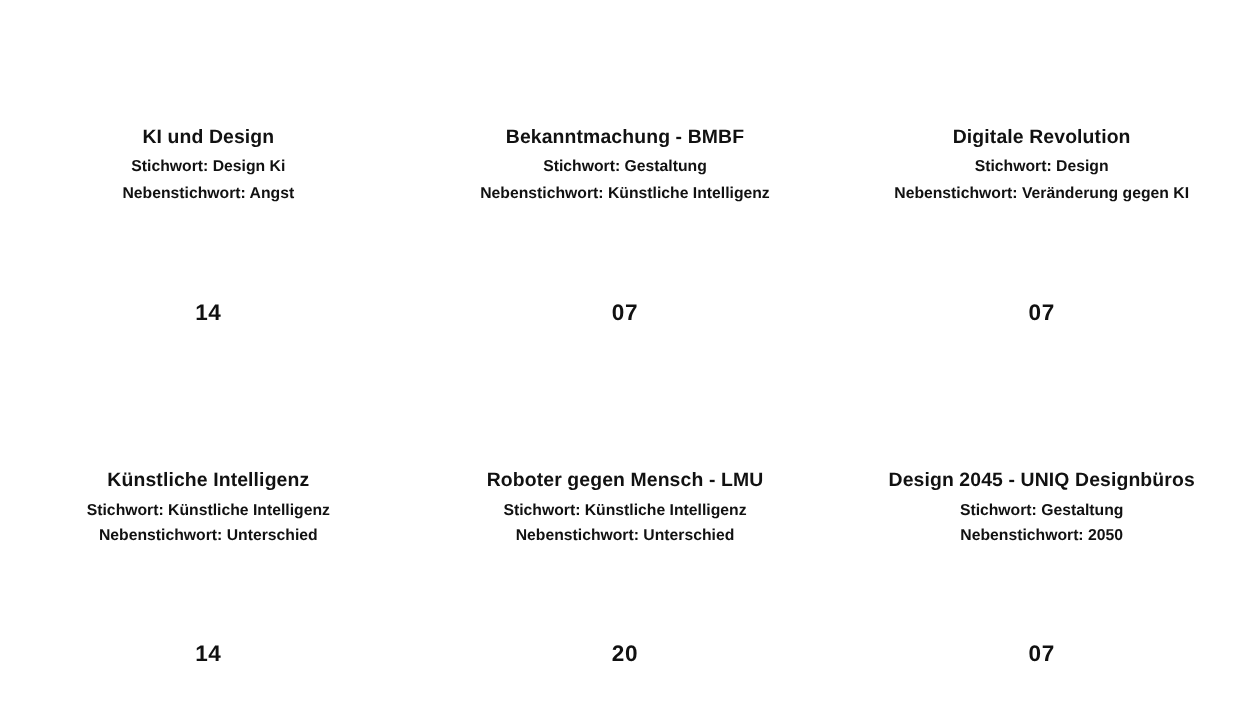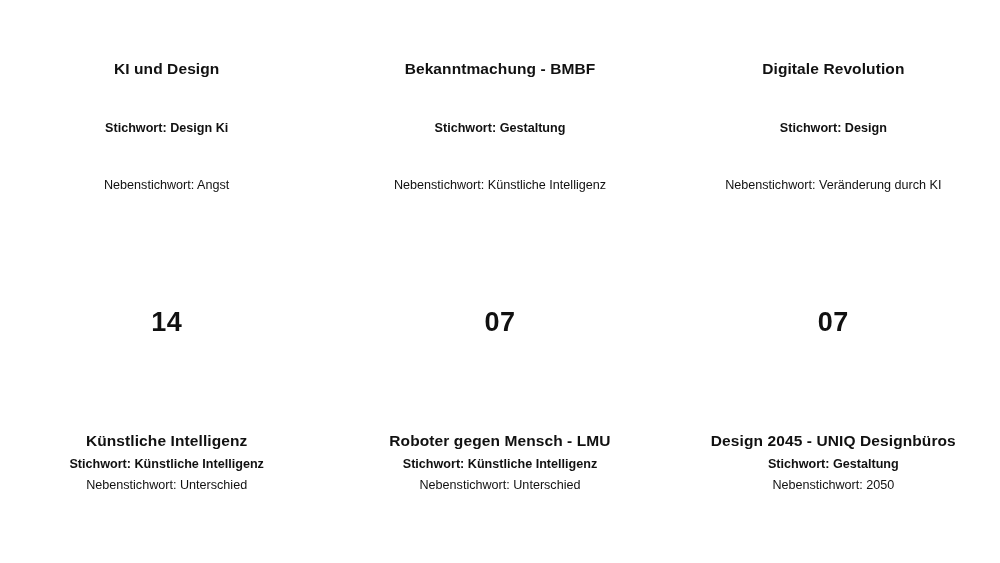--- a/index.html
+++ b/index.html
@@ -24,22 +24,21 @@
     padding: 0;
   }
   .cell {
     position: relative;
     display: flex;
     flex-direction: column;
     align-items: center;
     box-sizing: border-box;
   }
   .cell-top {
-    padding-top: 59px;
-    gap: 36px;
+    padding-top: 100px;
   }
   .cell-bottom {
     padding-top: 93px;
   }
   .card-title {
     font-size: 15.5px;
     font-weight: bold;
     letter-spacing: 0.1px;
     line-height: 1.25;
     text-align: center;
@@ -49,28 +48,28 @@
   .card-kw {
     font-size: 12.6px;
     font-weight: bold;
     line-height: 1.45;
     text-align: center;
     margin: 0;
     max-width: 320px;
   }
   .card-kw2 {
     font-size: 12.6px;
-    font-weight: normal;
+    font-weight: bold;
     line-height: 1.45;
     text-align: center;
     margin: 2px 0 0 0;
     max-width: 330px;
   }
   .card-number {
-    font-size: 27px;
+    font-size: 18px;
     font-weight: bold;
     letter-spacing: 0.5px;
     text-align: left;
     margin-top: 77px;
   }
   .cell-bottom .card-number {
     margin-top: 76px;
   }
 </style>
 </head>
@@ -88,21 +87,21 @@
   <div class="cell cell-top">
     <div class="card-title">Bekanntmachung - BMBF</div>
     <div class="card-kw">Stichwort: Gestaltung</div>
     <div class="card-kw2">Nebenstichwort: Künstliche Intelligenz</div>
     <div class="card-number">07</div>
   </div>
 
   <div class="cell cell-top">
     <div class="card-title">Digitale Revolution</div>
     <div class="card-kw">Stichwort: Design</div>
-    <div class="card-kw2">Nebenstichwort: Veränderung durch KI</div>
+    <div class="card-kw2">Nebenstichwort: Veränderung gegen KI</div>
     <div class="card-number">07</div>
   </div>
 
   <div class="cell cell-bottom">
     <div class="card-title">Künstliche Intelligenz</div>
     <div class="card-kw">Stichwort: Künstliche Intelligenz</div>
     <div class="card-kw2">Nebenstichwort: Unterschied</div>
     <div class="card-number">14</div>
   </div>
 

